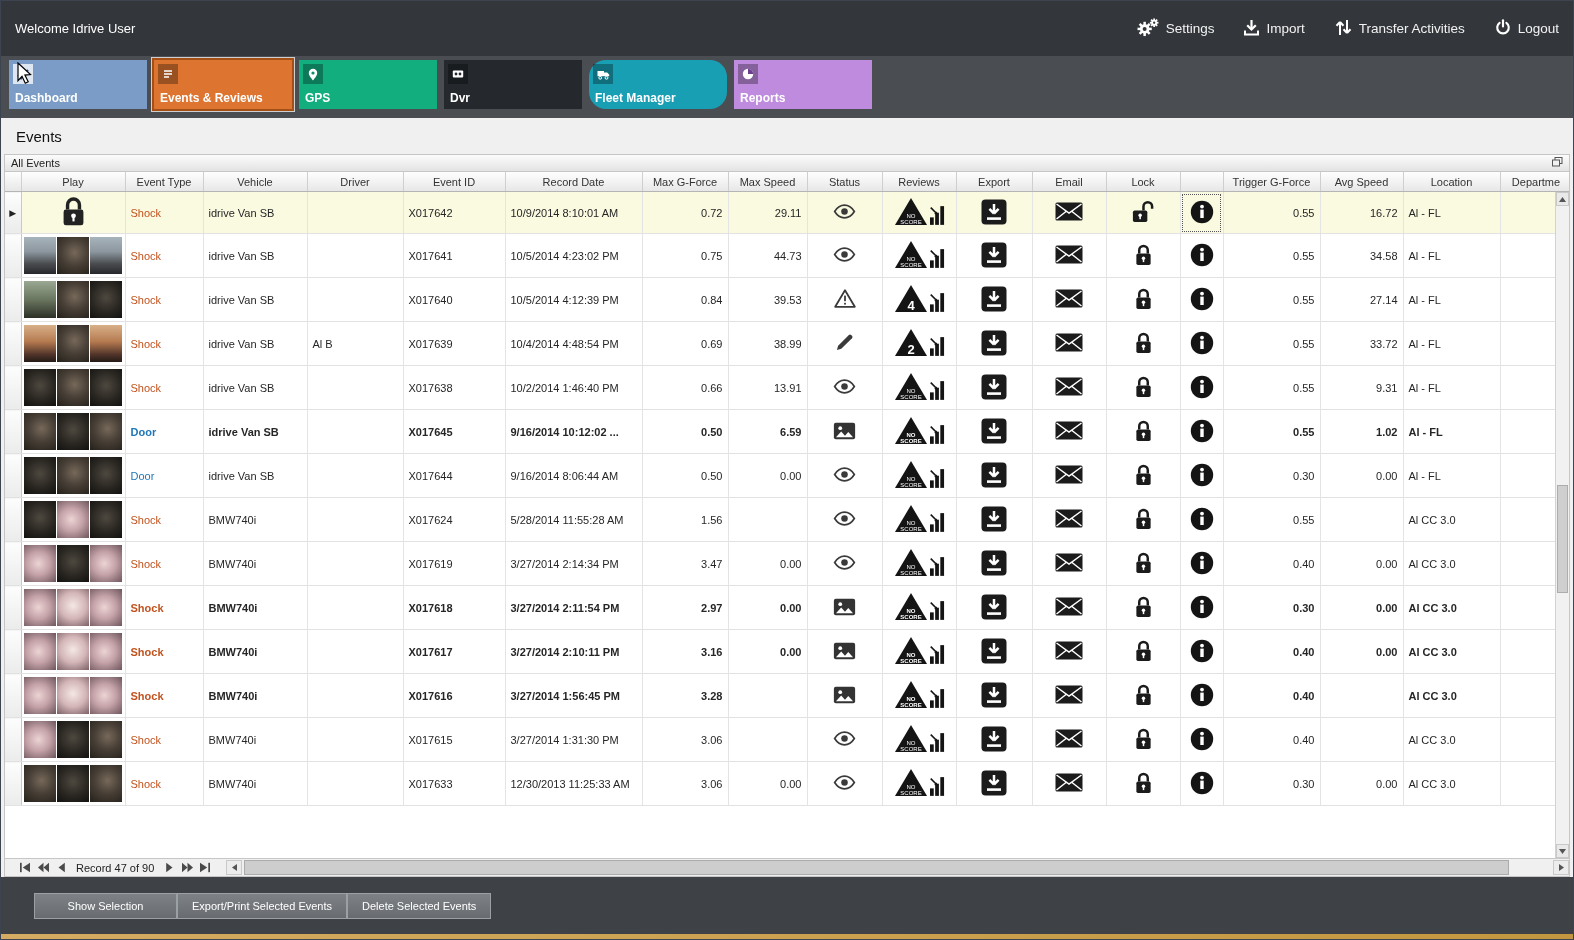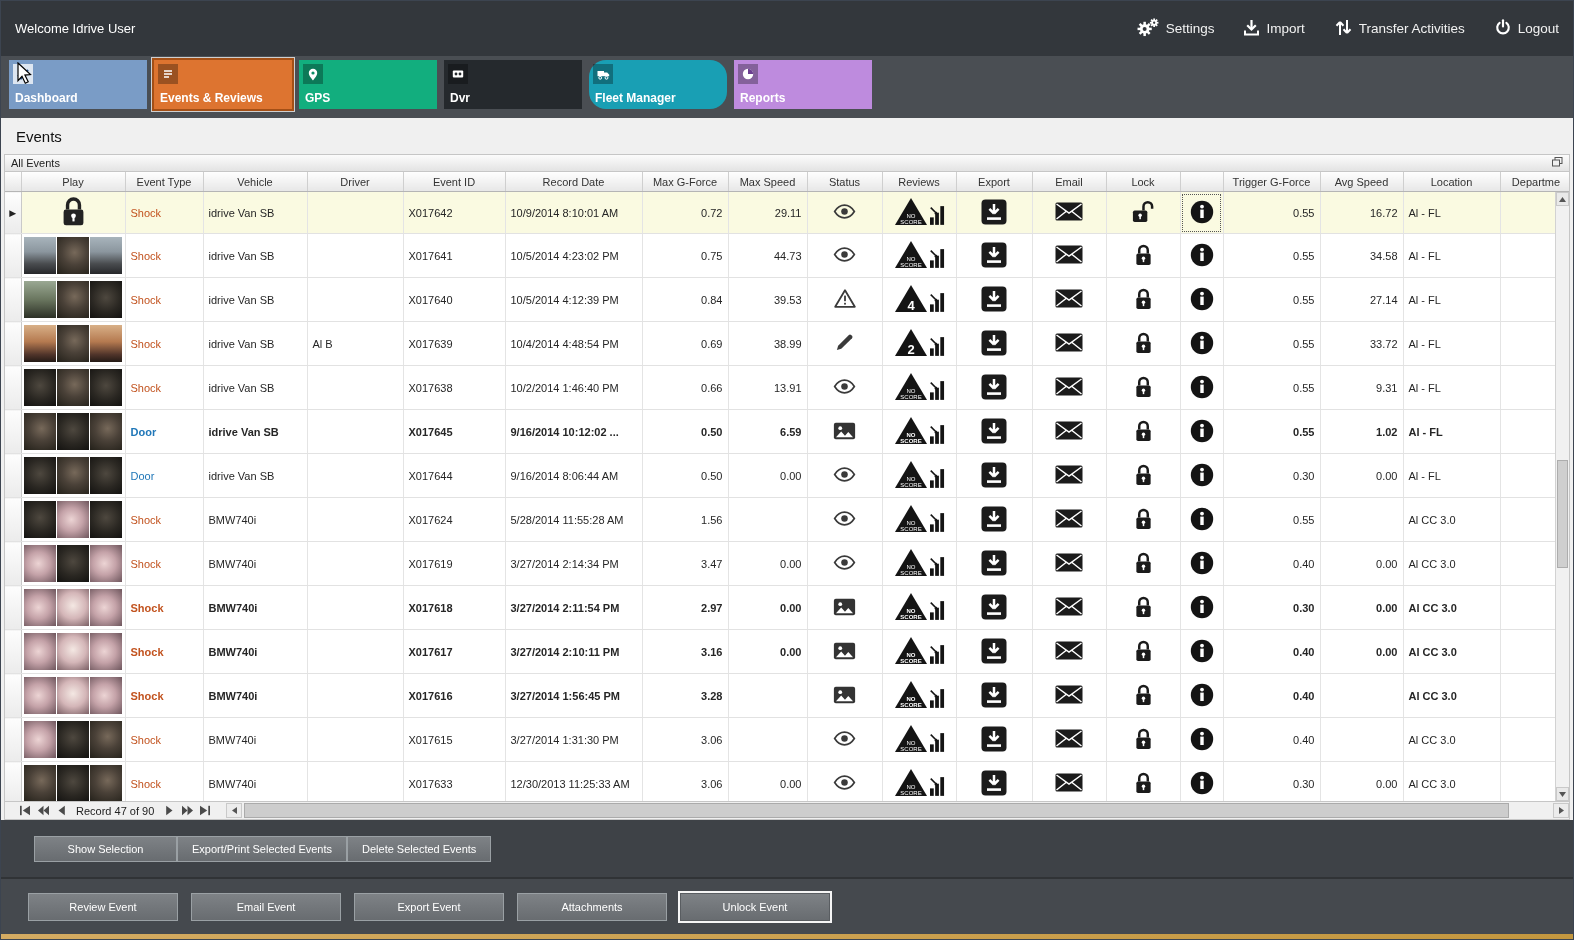--- a/index.html
+++ b/index.html
@@ -1151,25 +1151,18 @@
           </span>
       </div>
     </div>
   </div>
 
   <div class="panel1">
       <button class="btn-gray">Show Selection</button>
       <button class="btn-gray">Export/Print Selected Events</button>
       <button class="btn-gray">Delete Selected  Events</button>
     </div>
-  <div class="panel2">
-      <button class="btn2">Review Event</button>
-      <button class="btn2">Email Event</button>
-      <button class="btn2">Export Event</button>
-      <button class="btn2">Attachments</button>
-      <button class="btn2 focused">Unlock Event</button>
-    </div>
   <div class="bottomstrip"></div>
 
   <span class="cursor"><svg width="18" height="24" viewBox="0 0 18 24">
         <path d="M2 1l12.5 11.5-5.6.6 3.3 6.7-2.9 1.4-3.3-6.9L2 18.6z" fill="#fff" stroke="#000" stroke-width="1.2"></path>
       </svg></span>
 </div>
 
 </body></html>

